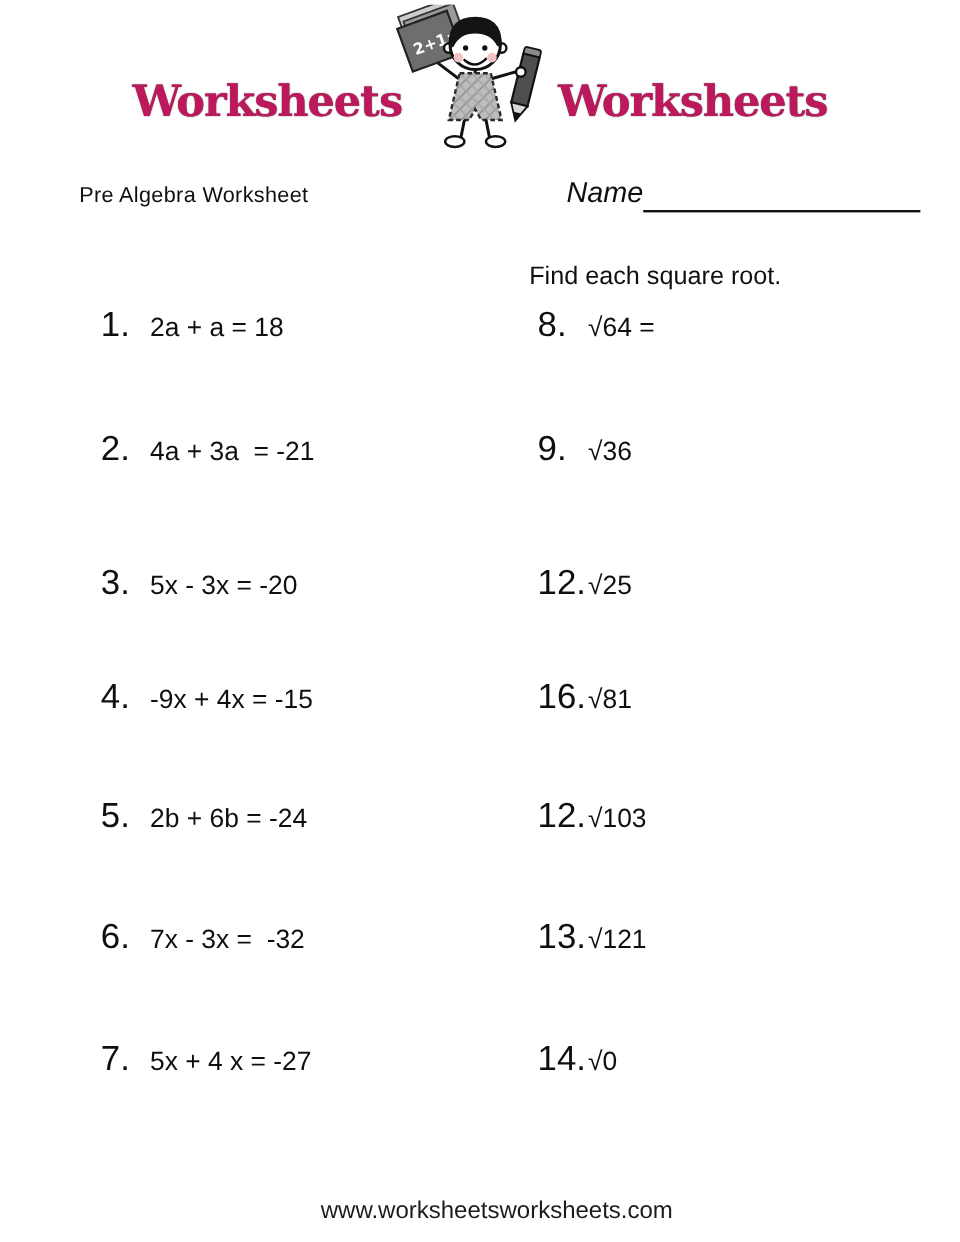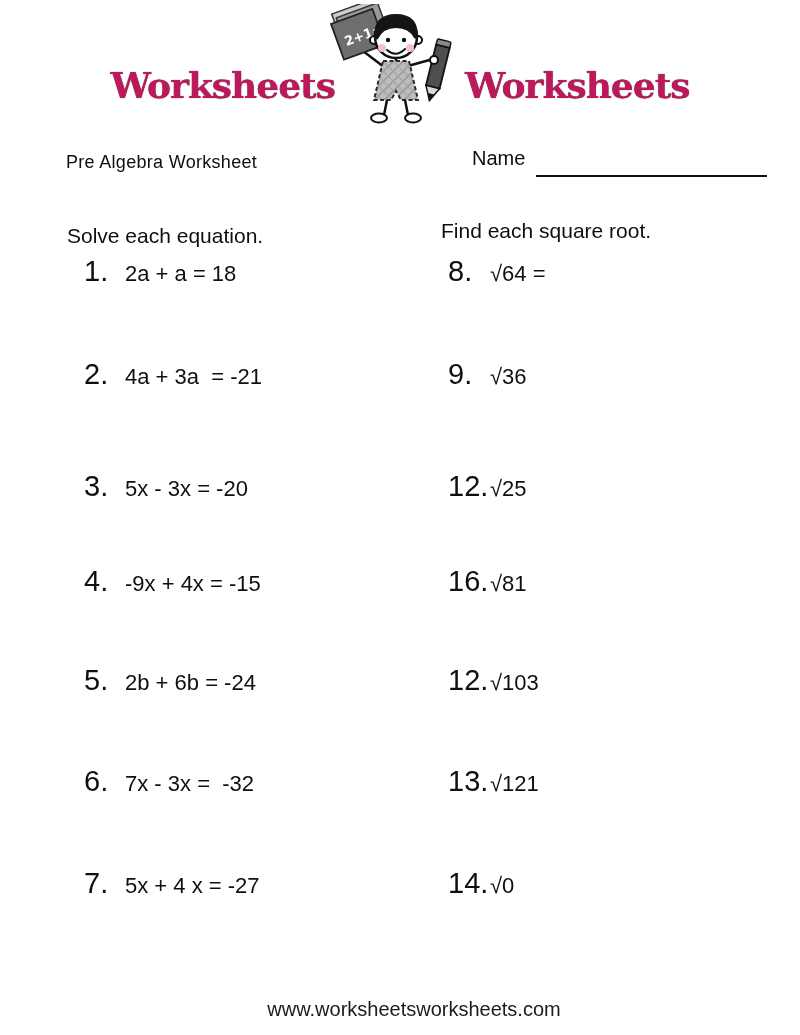--- a/index.html
+++ b/index.html
@@ -18,21 +18,21 @@
     font-family:"DejaVu Serif", serif; font-weight:bold;
     font-size:36px; letter-spacing:-1px; color:#be185d;
     text-shadow:0 0 1px #3c3c3c; margin-bottom:20px;
   }
   .logo svg { flex:0 0 auto; margin:0 -6px 0 -14px; }
   
   .title {
     position:absolute; left:66px; top:140px;
     font-size:18px; font-weight:400; letter-spacing:.3px;margin-top:12px;
   }
-  .name-label { position:absolute; left:472px; top:147px; font-size:20px; }
+  .name-label { position:absolute; left:472px; top:147px; font-size:24px;font-style:italic; }
   .name-line {
     position:absolute; left:536px; top:149px; width:231px; height:28px;
     border-bottom:2px solid #111;
   }
   
   .instr { position:absolute; font-size:21px; }
   .instr-left  { left:67px;  top:224px; }
   .instr-right { left:441px; top:219px; }
   
   .row { position:absolute; display:flex; align-items:baseline; line-height:1.1; }
@@ -105,21 +105,20 @@
       <circle cx="89" cy="44" r="4" fill="#f3c3c3"></circle>
       <path d="M66,46 Q75,54 84,45" fill="none" stroke="#111" stroke-width="2" stroke-linecap="round"></path>
     </svg>
     <span class="logo-word">Worksheets</span>
   </div>
 
   <h1 class="title">Pre Algebra Worksheet</h1>
   <div class="name-label">Name</div>
   <div class="name-line"></div>
 
-  <div class="instr instr-left">Solve each equation.</div>
   <div class="instr instr-right">Find each square root.</div>
 
   <div class="row left" style="top:256px">
     <span class="num">1.</span>
     <span class="eq">2a + a = 18</span>
   </div>
   <div class="row left" style="top:359px">
     <span class="num">2.</span>
     <span class="eq">4a + 3a  = -21</span>
   </div>

